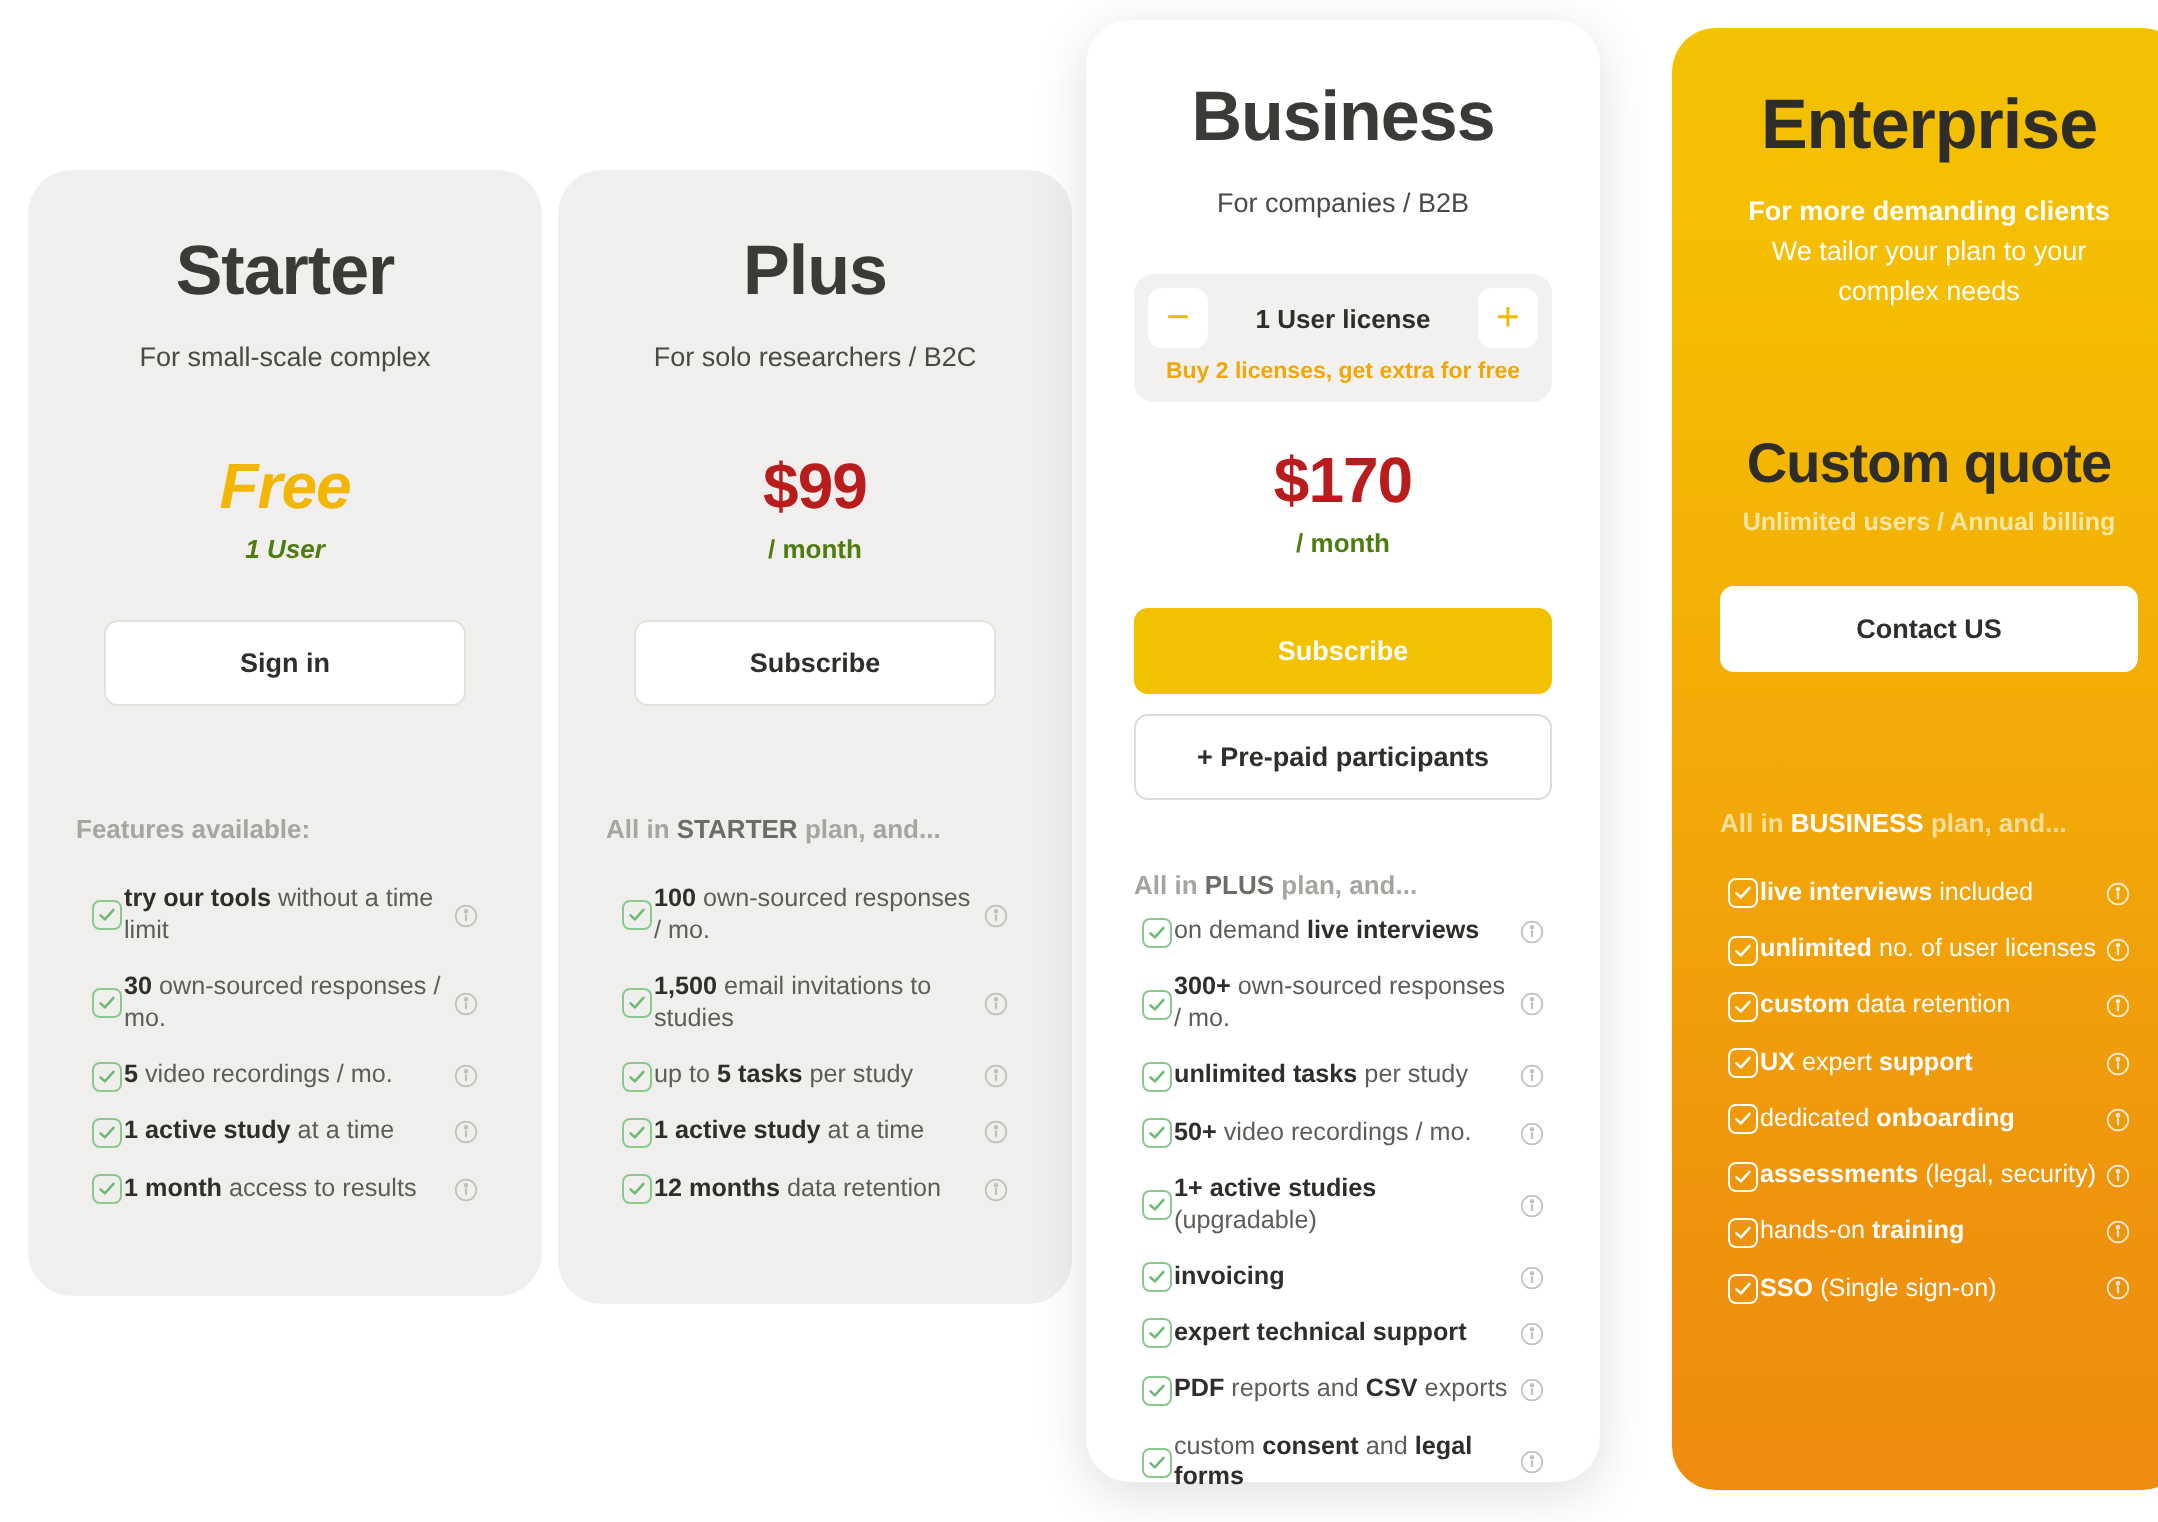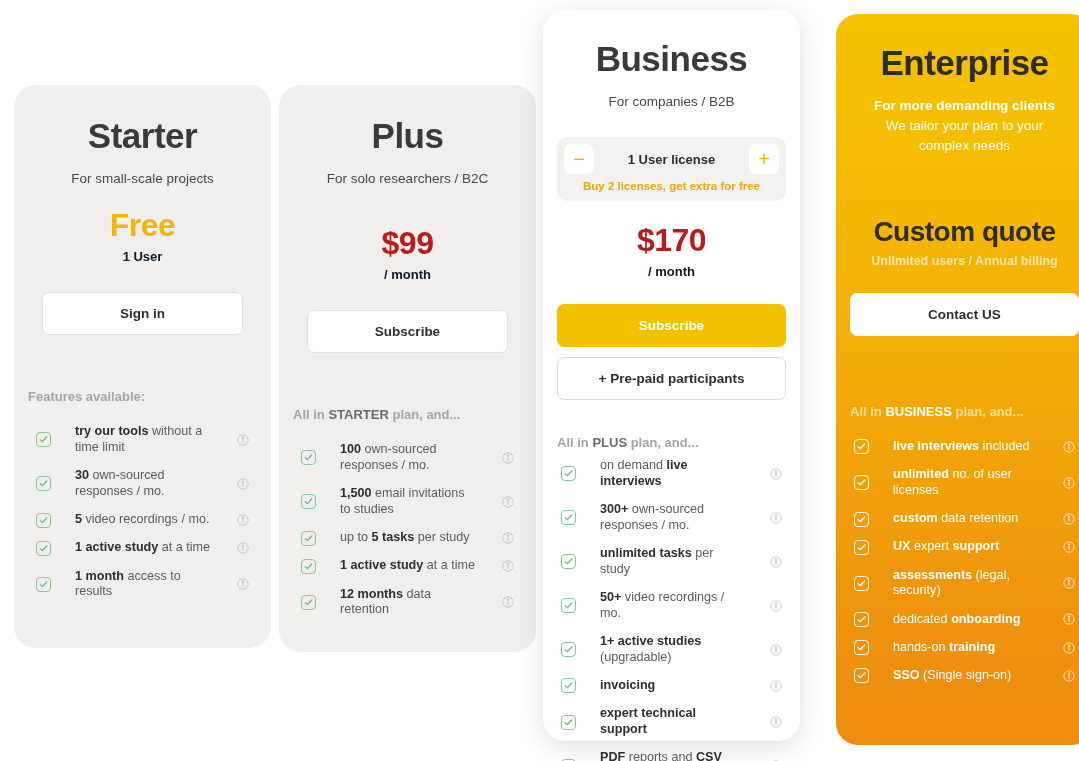--- a/index.html
+++ b/index.html
@@ -15,21 +15,21 @@
 
   #pricing-grid {
     position: relative;
     width: 1079px;
     height: 761px;
   }
 
   .plan-card {
     position: absolute;
     border-radius: 22px;
-    padding: 0 14px;
+    padding: 0 24px;
     display: flex;
     flex-direction: column;
     align-items: center;
   }
 
   
   .card-starter    { left: 14px;  top: 85px;  width: 257px; height: 563px; background: #f0efed; }
   .card-plus       { left: 279px; top: 85px;  width: 257px; height: 567px; background: #f0efed; }
   .card-business   { left: 543px; top: 10px;  width: 257px; height: 731px; background: #ffffff;
                      box-shadow: 0 6px 26px rgba(0,0,0,0.13); }
@@ -75,21 +75,21 @@
     letter-spacing: -0.5px;
     line-height: 1.1;
   }
   .price-amount.free { color: #f2b705; }
   .card-enterprise .price-amount {
     color: #2f2d29;
     font-size: 28px;
   }
   .price-period {
     font-size: 13px;
-    color: #0f172a;
+    color: #4d7c0f;
     font-weight: bold;
     margin-top: 6px;
   }
   .card-enterprise .price-period {
     color: #fde7a6;
     font-weight: bold;
     font-size: 12.5px;
   }
 
   
@@ -175,21 +175,21 @@
   .card-enterprise .features-heading .hl { color: #ffffff; }
 
   .feature-list {
     list-style: none;
     width: 100%;
     padding: 0 8px;
   }
   .feature-item {
     display: flex;
     align-items: center;
-    gap: 24px;
+    gap: 1px;
     margin-bottom: 12.5px;
     font-size: 12.6px;
     color: #5d5c57;
     line-height: 1.25;
   }
   .card-enterprise .feature-item { color: #ffffff; }
   .feature-item b { color: #2f2e2a; font-weight: bold; }
   .card-enterprise .feature-item b { color: #ffffff; }
 
   .check-icon {
@@ -220,23 +220,23 @@
   .card-enterprise .info-icon .dot,
   .card-enterprise .info-icon .stem { fill: #ffffff; }
 </style>
 </head>
 <body>
 
 <div id="pricing-grid">
 
   <div class="plan-card card-starter">
     <div class="plan-name">Starter</div>
-    <div class="plan-tagline">For small-scale projects</div>
-
-    <div class="price-wrap" style="margin-top:20px;">
+    <div class="plan-tagline">For small-scale complex</div>
+
+    <div class="price-wrap" style="margin-top:38px;font-style:italic;">
       <div class="price-amount free">Free</div>
       <div class="price-period">1 User</div>
     </div>
 
     <div style="width:100%;padding:0 14px;margin-top:28px;">
       <button class="cta-button">Sign in</button>
     </div>
 
     <div style="width:100%;margin-top:54px;">
       <div class="features-heading">
@@ -666,65 +666,65 @@
                 <rect class="stem" x="6.35" y="5.9" width="1.3" height="4.2" rx="0.6"></rect>
               </svg>
             </span>
           </li>
           <li class="feature-item">
             <span class="check-icon" style="color: rgb(255, 255, 255);">
               <svg width="9" height="9" viewBox="0 0 10 10" aria-hidden="true">
                 <path d="M1.4 5.2 L3.8 7.4 L8.6 2.2" fill="none" stroke="currentColor" stroke-width="1.4" stroke-linecap="round" stroke-linejoin="round"></path>
               </svg>
             </span>
+            <span class="feature-text">dedicated <b>onboarding</b></span>
+            <span style="display: inline-flex; align-items: center; cursor: pointer;">
+              <svg class="info-icon" viewBox="0 0 14 14" aria-hidden="true">
+                <circle cx="7" cy="7" r="6" stroke-width="1"></circle>
+                <circle class="dot" cx="7" cy="4.2" r="0.85"></circle>
+                <rect class="stem" x="6.35" y="5.9" width="1.3" height="4.2" rx="0.6"></rect>
+              </svg>
+            </span>
+          </li>
+          <li class="feature-item">
+            <span class="check-icon" style="color: rgb(255, 255, 255);">
+              <svg width="9" height="9" viewBox="0 0 10 10" aria-hidden="true">
+                <path d="M1.4 5.2 L3.8 7.4 L8.6 2.2" fill="none" stroke="currentColor" stroke-width="1.4" stroke-linecap="round" stroke-linejoin="round"></path>
+              </svg>
+            </span>
             <span class="feature-text"><b>assessments</b> (legal, security)</span>
             <span style="display: inline-flex; align-items: center; cursor: pointer;">
               <svg class="info-icon" viewBox="0 0 14 14" aria-hidden="true">
                 <circle cx="7" cy="7" r="6" stroke-width="1"></circle>
                 <circle class="dot" cx="7" cy="4.2" r="0.85"></circle>
                 <rect class="stem" x="6.35" y="5.9" width="1.3" height="4.2" rx="0.6"></rect>
               </svg>
             </span>
           </li>
           <li class="feature-item">
             <span class="check-icon" style="color: rgb(255, 255, 255);">
               <svg width="9" height="9" viewBox="0 0 10 10" aria-hidden="true">
                 <path d="M1.4 5.2 L3.8 7.4 L8.6 2.2" fill="none" stroke="currentColor" stroke-width="1.4" stroke-linecap="round" stroke-linejoin="round"></path>
               </svg>
             </span>
-            <span class="feature-text">dedicated <b>onboarding</b></span>
+            <span class="feature-text">hands-on <b>training</b></span>
             <span style="display: inline-flex; align-items: center; cursor: pointer;">
               <svg class="info-icon" viewBox="0 0 14 14" aria-hidden="true">
                 <circle cx="7" cy="7" r="6" stroke-width="1"></circle>
                 <circle class="dot" cx="7" cy="4.2" r="0.85"></circle>
                 <rect class="stem" x="6.35" y="5.9" width="1.3" height="4.2" rx="0.6"></rect>
               </svg>
             </span>
           </li>
           <li class="feature-item">
             <span class="check-icon" style="color: rgb(255, 255, 255);">
               <svg width="9" height="9" viewBox="0 0 10 10" aria-hidden="true">
                 <path d="M1.4 5.2 L3.8 7.4 L8.6 2.2" fill="none" stroke="currentColor" stroke-width="1.4" stroke-linecap="round" stroke-linejoin="round"></path>
               </svg>
             </span>
-            <span class="feature-text">hands-on <b>training</b></span>
-            <span style="display: inline-flex; align-items: center; cursor: pointer;">
-              <svg class="info-icon" viewBox="0 0 14 14" aria-hidden="true">
-                <circle cx="7" cy="7" r="6" stroke-width="1"></circle>
-                <circle class="dot" cx="7" cy="4.2" r="0.85"></circle>
-                <rect class="stem" x="6.35" y="5.9" width="1.3" height="4.2" rx="0.6"></rect>
-              </svg>
-            </span>
-          </li>
-          <li class="feature-item">
-            <span class="check-icon" style="color: rgb(255, 255, 255);">
-              <svg width="9" height="9" viewBox="0 0 10 10" aria-hidden="true">
-                <path d="M1.4 5.2 L3.8 7.4 L8.6 2.2" fill="none" stroke="currentColor" stroke-width="1.4" stroke-linecap="round" stroke-linejoin="round"></path>
-              </svg>
-            </span>
             <span class="feature-text"><b>SSO</b> (Single sign-on)</span>
             <span style="display: inline-flex; align-items: center; cursor: pointer;">
               <svg class="info-icon" viewBox="0 0 14 14" aria-hidden="true">
                 <circle cx="7" cy="7" r="6" stroke-width="1"></circle>
                 <circle class="dot" cx="7" cy="4.2" r="0.85"></circle>
                 <rect class="stem" x="6.35" y="5.9" width="1.3" height="4.2" rx="0.6"></rect>
               </svg>
             </span>
           </li>
         </ul>

